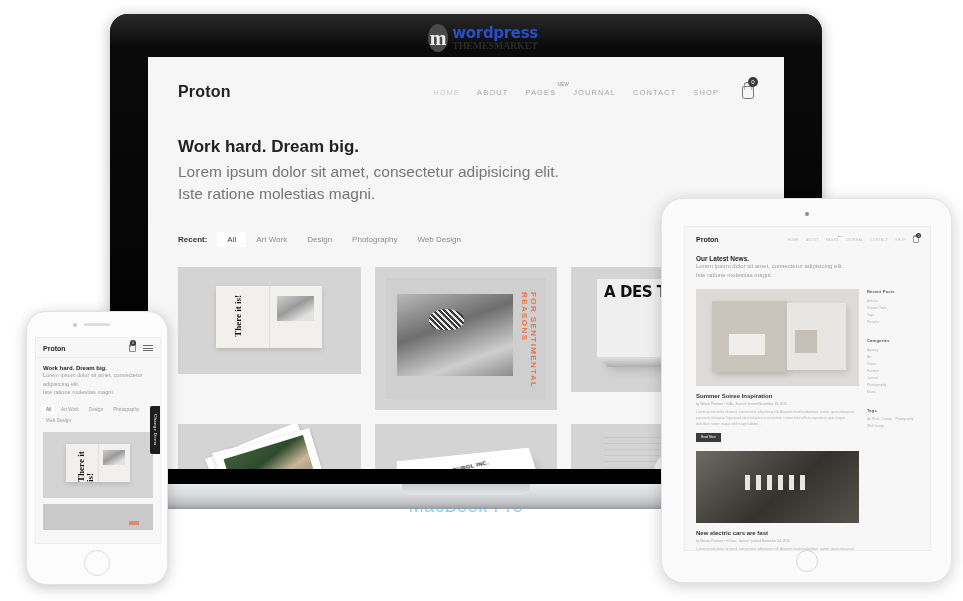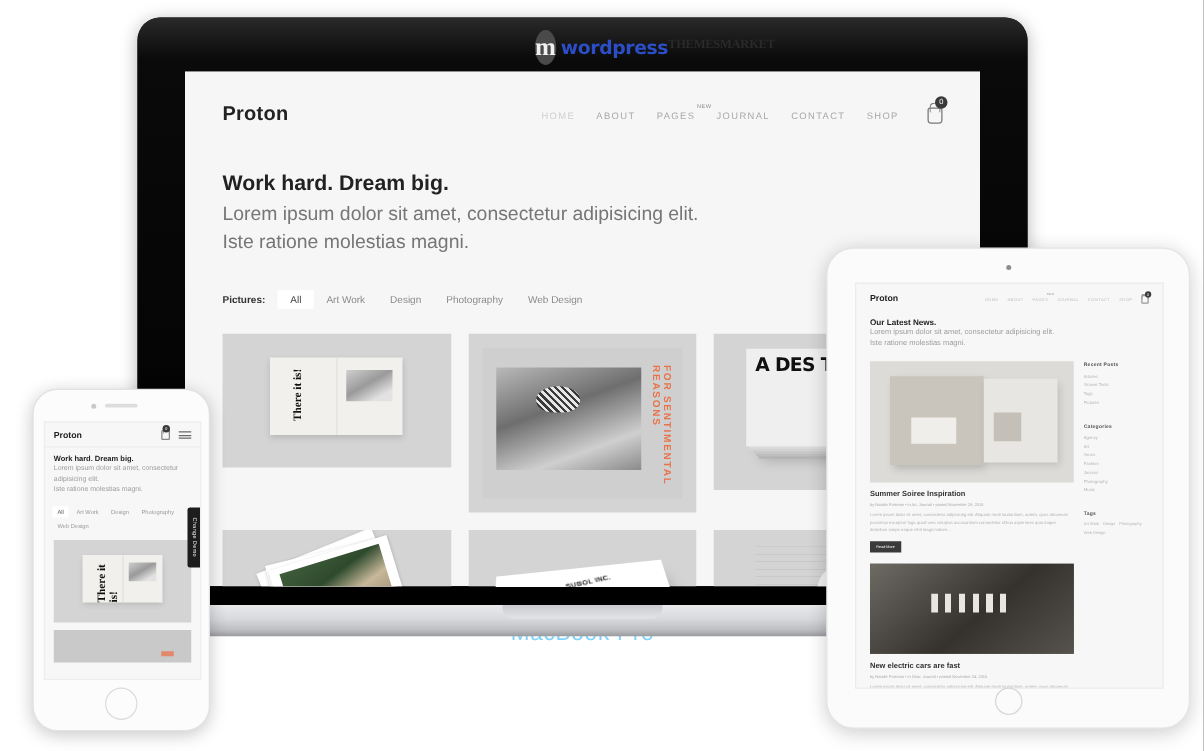--- a/index.html
+++ b/index.html
@@ -7,21 +7,21 @@
   body {
     background:#ffffff;
     font-family:"Liberation Sans", sans-serif;
     position:relative;
   }
   .stage { position:absolute; inset:0; }
 
   
   .wm { position:absolute; left:428px; top:22px; width:110px; height:32px; display:flex; align-items:center; gap:4px; z-index:60; }
   .wm-badge { width:28px; height:28px; border-radius:50%; background:#4a4a4a; display:flex; align-items:center; justify-content:center; color:#f0f0f0; font-weight:bold; font-size:20px; line-height:1; font-family:"Liberation Serif", serif; }
-  .wm-txt { display:flex; flex-direction:row; line-height:1; }
+  .wm-txt { display:flex; flex-direction:column; line-height:1; }
   .wm-t1 { color:#2b4ec6; font-size:15px; font-weight:bold; letter-spacing:-0.3px; font-family:"DejaVu Sans", sans-serif; }
   .wm-t2 { color:#2a2a2a; font-size:10px; font-weight:bold; letter-spacing:-0.2px; font-family:Liberation Serif, serif; }
 
   
   .laptop { position:absolute; left:110px; top:14px; width:712px; height:495px; }
   .lid { position:absolute; left:0; top:0; width:712px; height:470px; background:#0b0b0b; border-radius:18px 18px 3px 3px;
          box-shadow:0 2px 14px rgba(0,0,0,.28); }
   .lid:before { content:""; position:absolute; inset:0; border-radius:18px 18px 3px 3px;
          background:linear-gradient(180deg,#2a2a2a 0%,#0a0a0a 7%,#000 100%); }
   .lscreen { position:absolute; left:38px; top:43px; width:636px; height:412px; background:#f6f6f6; overflow:hidden; }
@@ -214,21 +214,21 @@
             </div>
           </div>
 
           <div class="hero">
             <h1>Work hard. Dream big.</h1>
             <p>Lorem ipsum dolor sit amet, consectetur adipisicing elit.</p>
             <p>Iste ratione molestias magni.</p>
           </div>
 
           <div class="filters">
-            <span class="flabel">Pictures:</span>
+            <span class="flabel">Recent:</span>
             <a href="#" class="sel">All</a>
             <a href="#">Art Work</a>
             <a href="#">Design</a>
             <a href="#">Photography</a>
             <a href="#">Web Design</a>
           </div>
 
           <div class="grid">
             <div class="tile t1">
               <div class="book">

